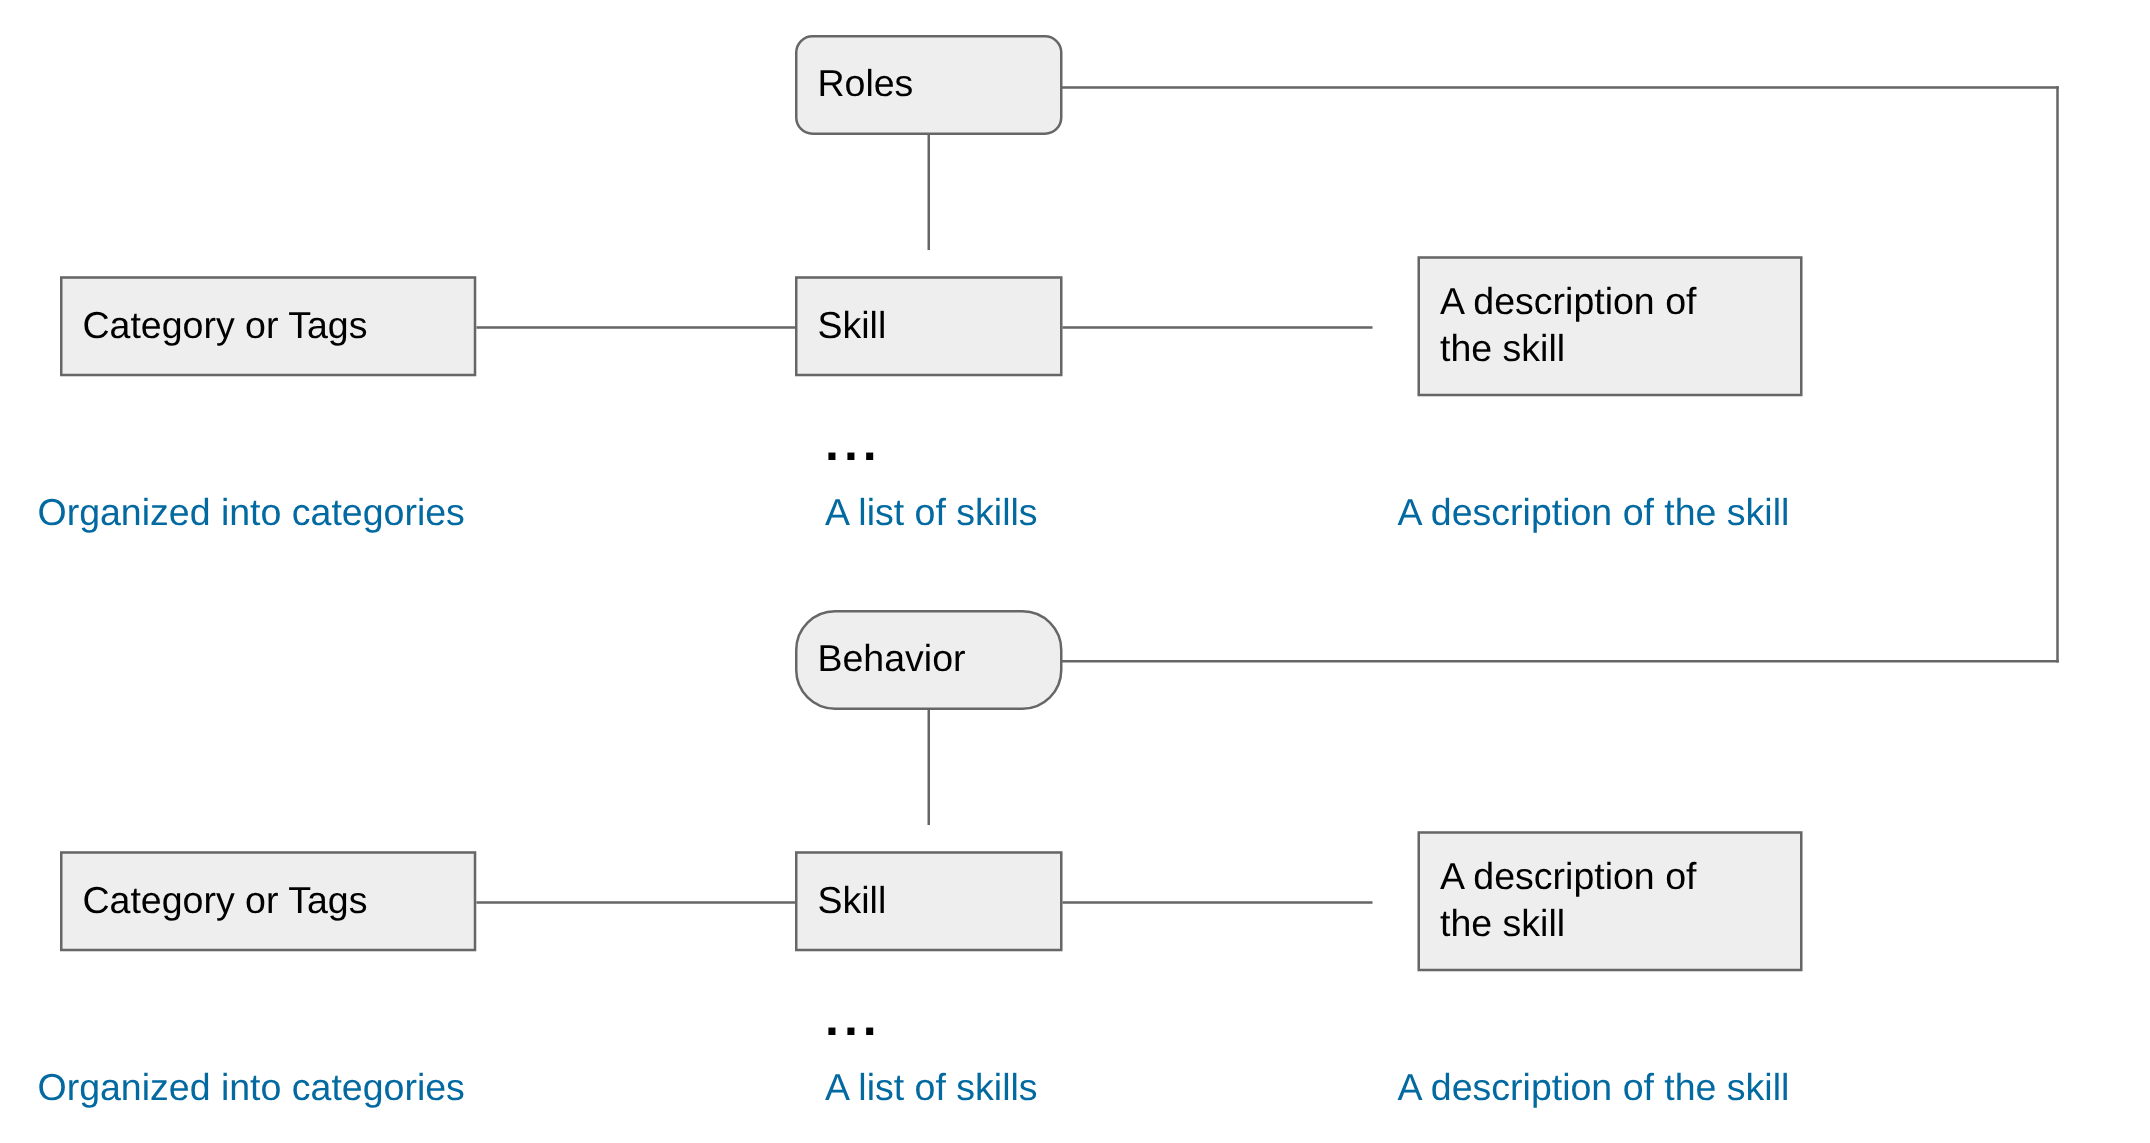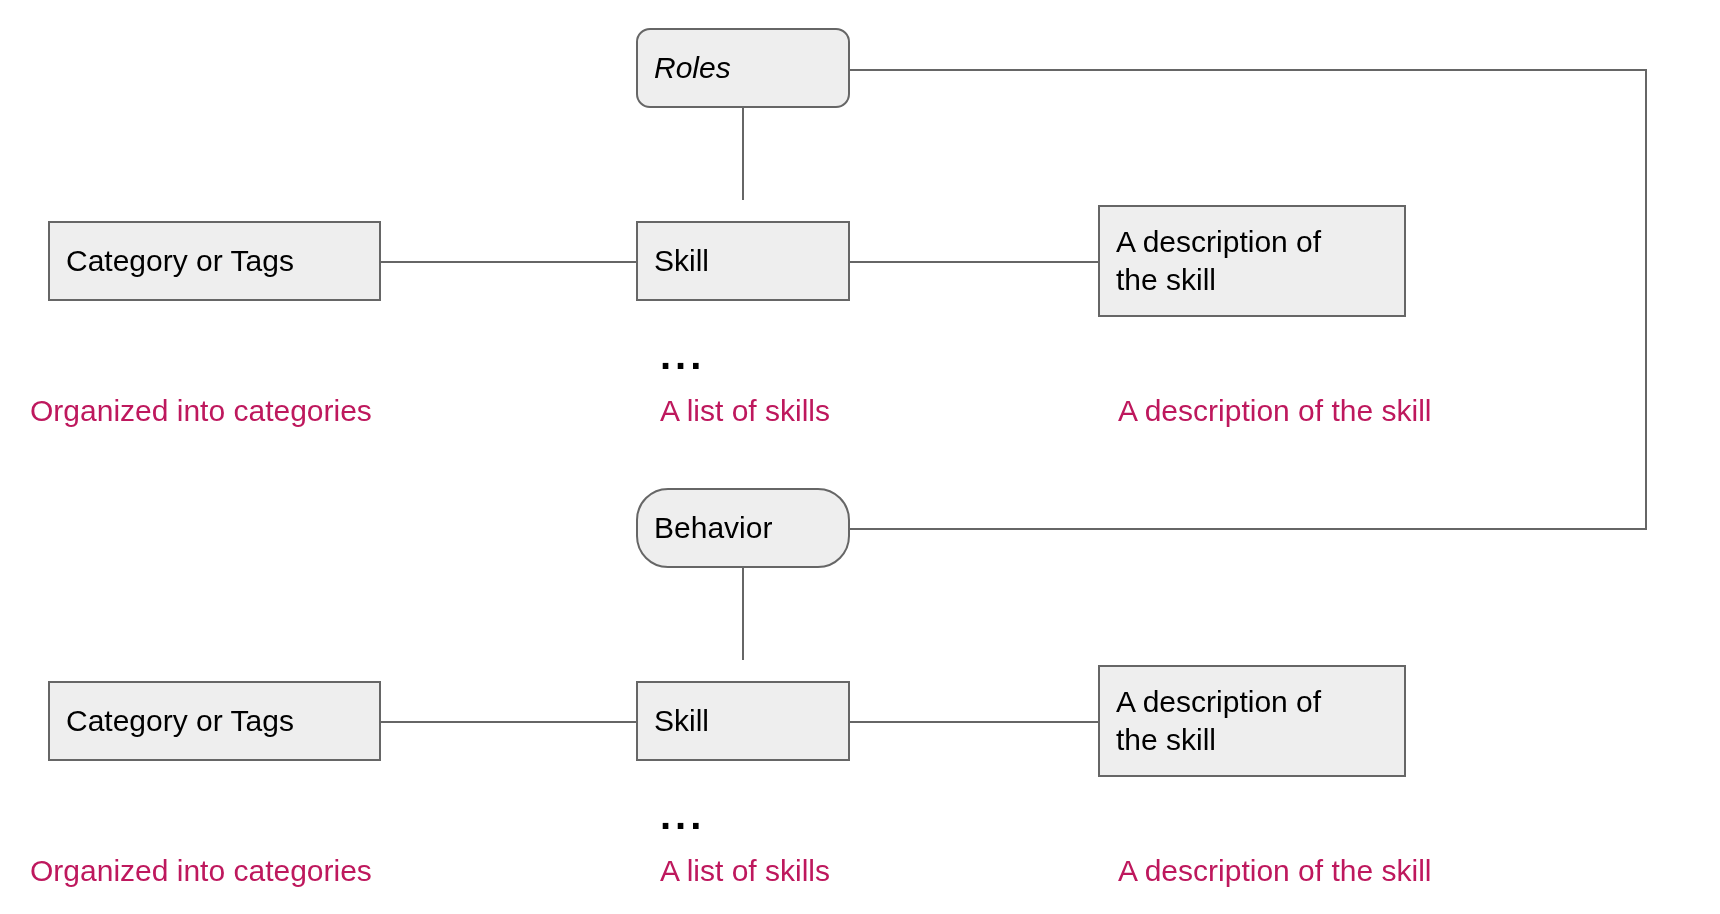--- a/index.html
+++ b/index.html
@@ -46,57 +46,58 @@
   }
   .node.rounded {
     border-radius: 14px;
   }
   .node.entity {
     justify-content: flex-start;
   }
   .node.multiline {
     align-items: center;
     white-space: pre-line;
+    margin-left: 36px;
   }
 
   
   .ellipsis {
     position: absolute;
     font-size: 40px;
     font-weight: 700;
     letter-spacing: 4px;
     line-height: 1;
     color: #000000;
   }
 
   
   .caption {
     position: absolute;
     font-size: 30px;
     line-height: 1;
-    color: #be185d;
+    color: #0369a1;
     white-space: nowrap;
   }
 </style>
 </head>
 <body>
 
 <div id="canvas">
 
   <div class="line h" style="left:848px; top:69px; width:799px;"></div>
   <div class="line v" style="left:1645px; top:69px; height:461px;"></div>
   <div class="line h" style="left:848px; top:528px; width:799px;"></div>
 
   <div class="line v" style="left:742px; top:105px; height:95px;"></div>
 
   <div class="line h" style="left:381px; top:261px; width:255px;"></div>
 
   <div class="line h" style="left:848px; top:261px; width:250px;"></div>
 
-  <div class="node rounded entity" style="left:636px; top:28px; width:214px; height:80px;font-style:italic;">
+  <div class="node rounded entity" style="left:636px; top:28px; width:214px; height:80px;">
     <span>Roles</span>
   </div>
 
   <div class="node entity" style="left:48px; top:221px; width:333px; height:80px;">
     <span>Category or Tags</span>
   </div>
 
   <div class="node entity" style="left:636px; top:221px; width:214px; height:80px;">
     <span>Skill</span>
   </div>

